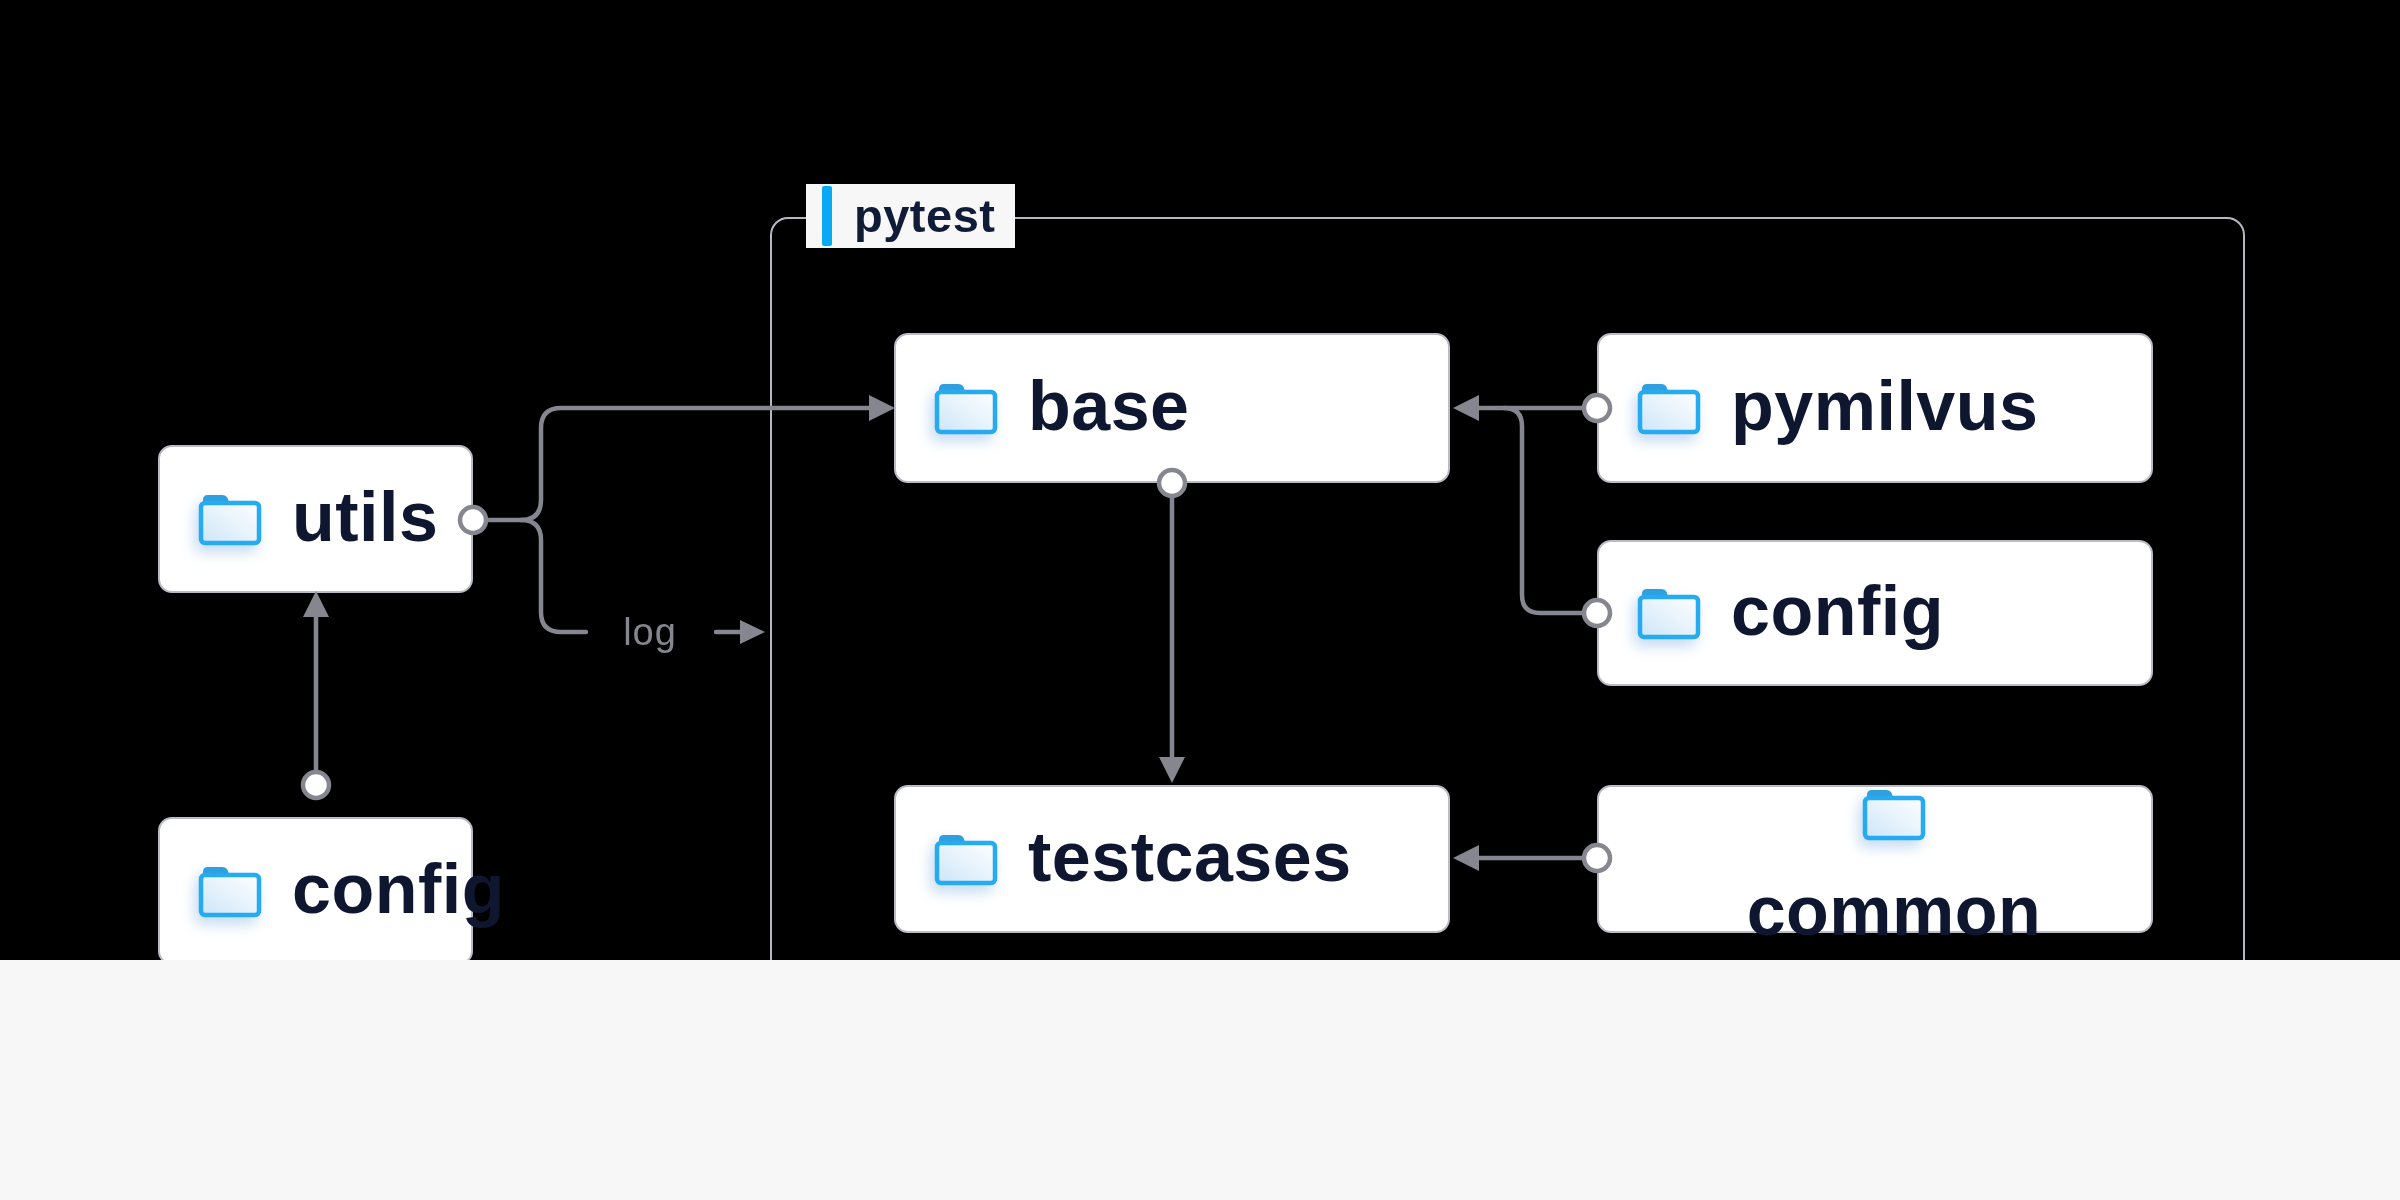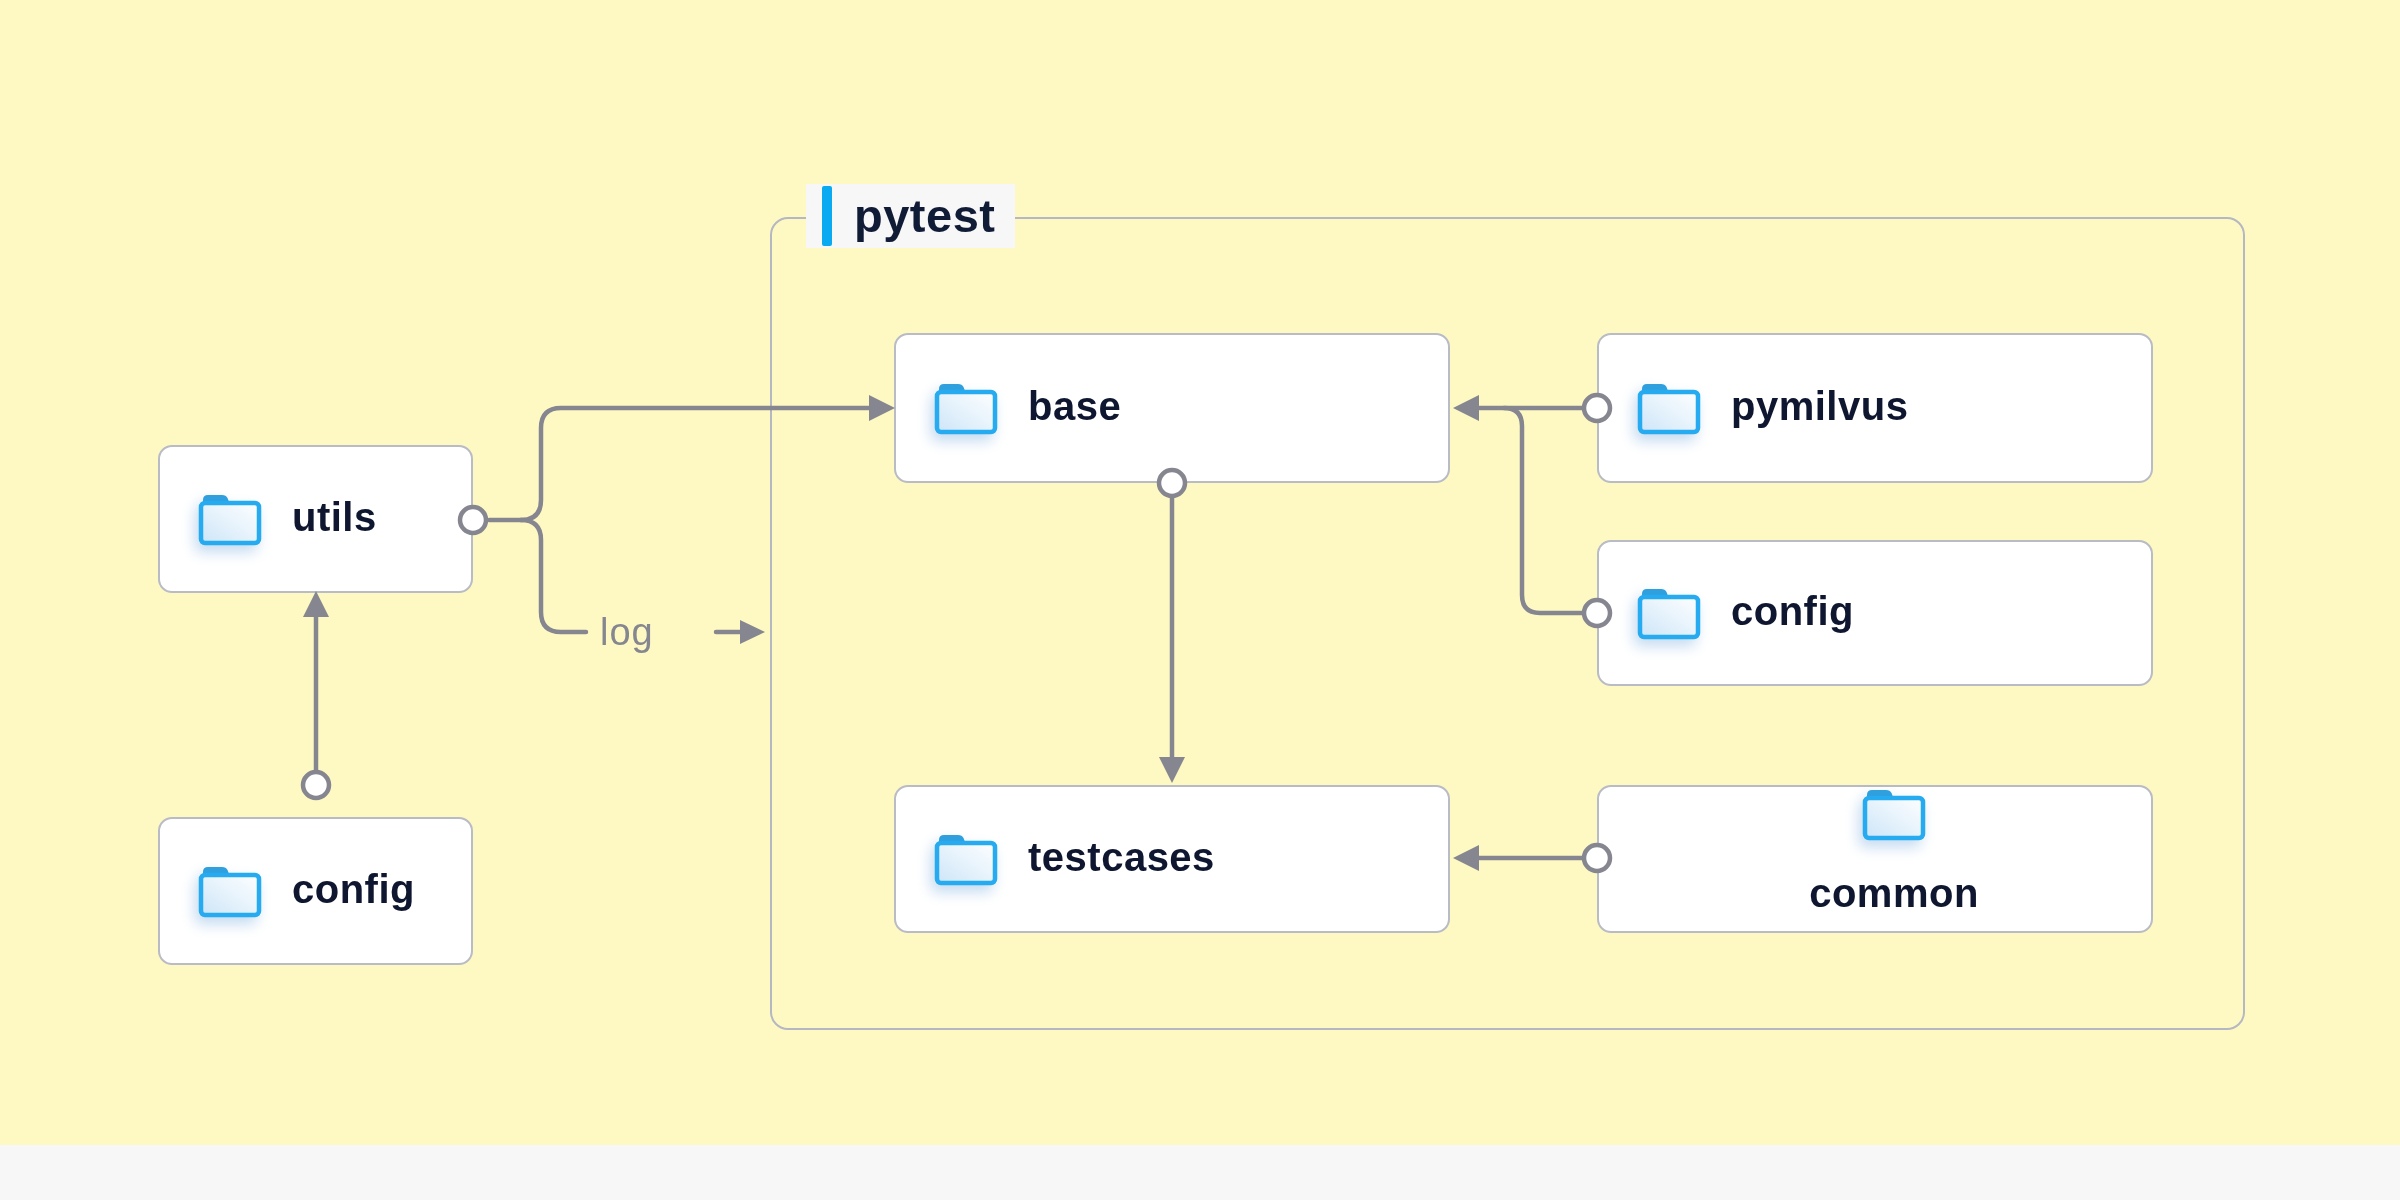--- a/index.html
+++ b/index.html
@@ -4,23 +4,24 @@
 <style>
   html, body {
     margin: 0;
     padding: 0;
     background: #f7f7f8;
     font-family: "Liberation Sans", "DejaVu Sans", sans-serif;
   }
   .canvas {
     position: relative;
     width: 2400px;
-    height: 1145px;
-    background: #fef9c3;
+    height: 960px;
+    background: #000000;
     overflow: hidden;
+    text-align: center;
   }
 
   
   .group-box {
     position: absolute;
     left: 770px;
     top: 217px;
     width: 1475px;
     height: 813px;
     border: 2.5px solid #b5b7c2;
@@ -62,21 +63,21 @@
     border: 2.5px solid #b9bbc5;
     border-radius: 14px;
     box-sizing: border-box;
     display: flex;
     align-items: center;
     gap: 30px;
     padding-left: 38px;
     z-index: 2;
   }
   .node-label {
-    font-size: 40px;
+    font-size: 70px;
     font-weight: 700;
     color: #0e1630;
     letter-spacing: 0.5px;
     padding-bottom: 4px;
   }
   .folder-icon {
     filter: drop-shadow(-4px 7px 7px rgba(110, 165, 220, 0.40));
     flex: 0 0 auto;
   }
 

